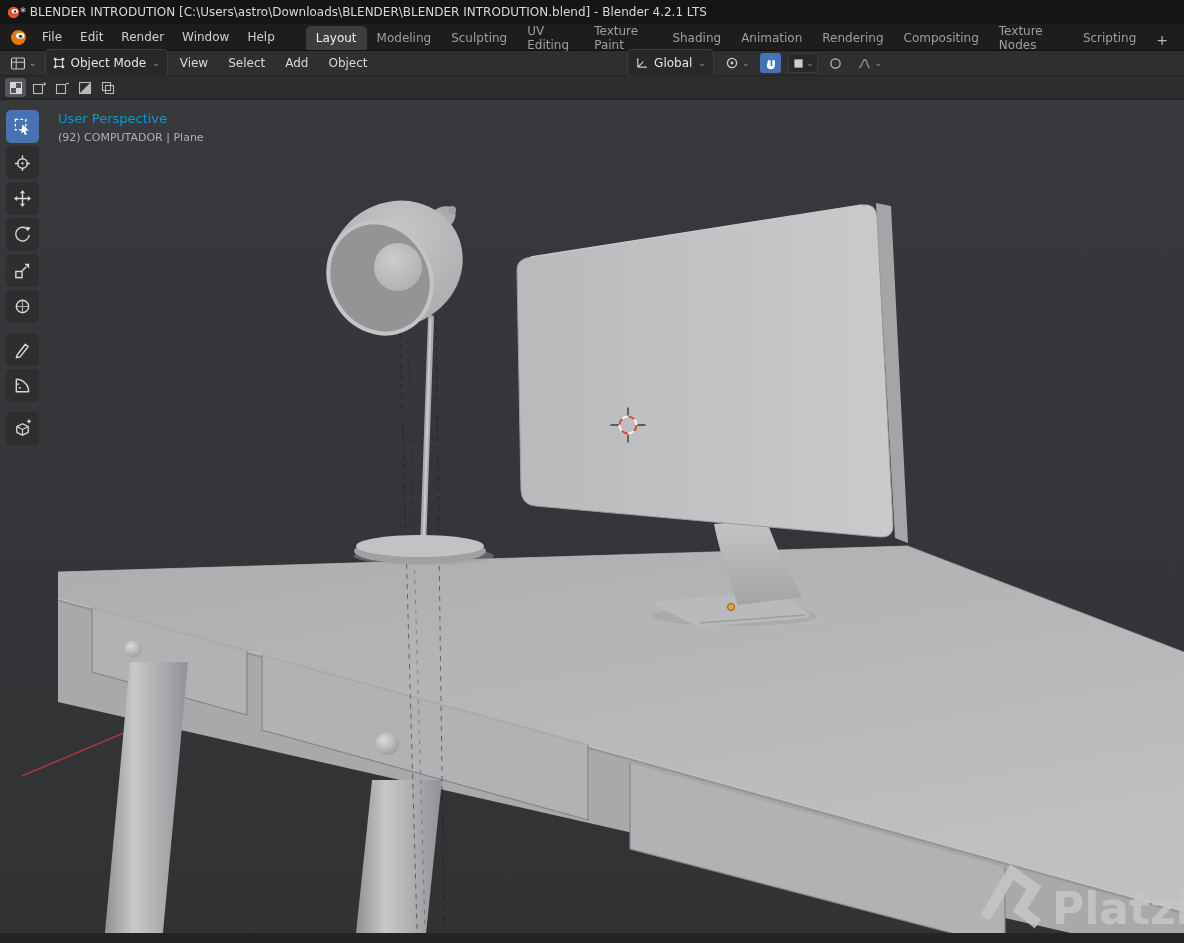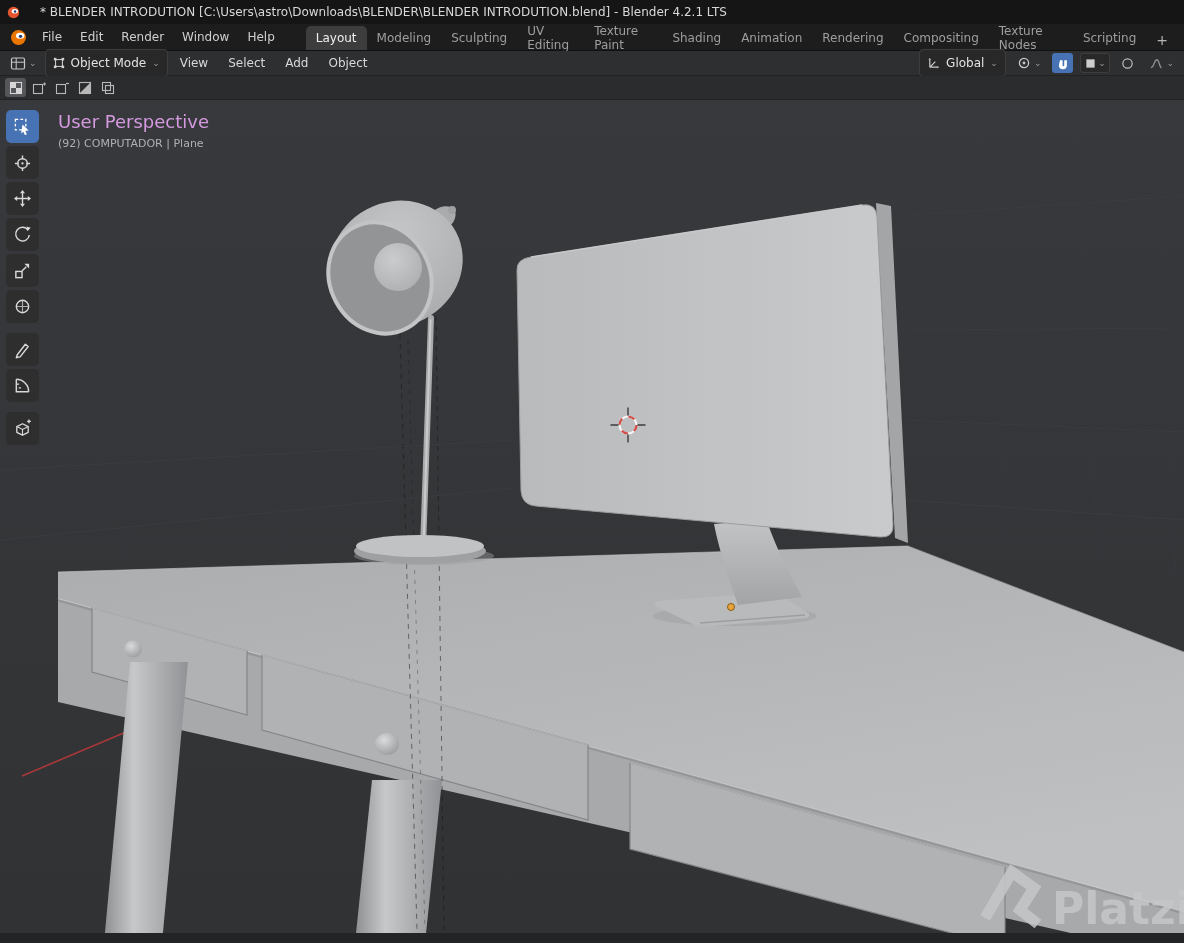--- a/index.html
+++ b/index.html
@@ -6,21 +6,21 @@
   html,body { background:#000; }
   .app {
     width:1184px; height:943px;
     font-family:"DejaVu Sans","Liberation Sans",sans-serif;
     display:flex; flex-direction:column;
     background:#1d1d1d; overflow:hidden; user-select:none;
   }
   
   .titlebar {
     height:24px; background:#151515; display:flex; align-items:center;
-    padding-left:7px; gap:20px; flex:0 0 auto;
+    padding-left:7px; gap:0; flex:0 0 auto;
   }
   .titlebar .title { color:#d8d8d8; font-size:12px; white-space:nowrap; }
   
   .menubar {
     height:27px; background:#1d1d1d; display:flex; align-items:center;
     padding:0 6px; flex:0 0 auto; border-bottom:1px solid #101010;
   }
   .menubar .logo { margin:0 6px 0 4px; display:flex; align-items:center; }
   .menu-item { color:#cfcfcf; font-size:12px; padding:4px 9px; border-radius:3px; cursor:default; }
   .tabs { display:flex; align-items:flex-end; margin-left:22px; height:100%; }
@@ -32,34 +32,34 @@
   .toolheader {
     height:25px; background:#2e2f30; display:flex; align-items:center;
     padding:0 6px; gap:4px; flex:0 0 auto; border-bottom:1px solid #222;
   }
   .hbtn { display:flex; align-items:center; gap:3px; padding:2px 4px; border-radius:3px; }
   .pill { background:#282828; border:1px solid #3d3d3e; border-radius:4px;
           display:flex; align-items:center; gap:6px; padding:2px 7px; height:28px; }
   .pill .lbl { color:#e2e2e2; font-size:12px; }
   .chev { color:#9a9a9a; font-size:9px; line-height:1; }
   .hmenu { color:#d8d8d8; font-size:12px; padding:3px 8px; border-radius:3px; }
-  .center-cluster { margin-left:auto; display:flex; align-items:center; gap:7px; }
+  .center-cluster { margin-left:auto; margin-right:292px; display:flex; align-items:center; gap:7px; }
   .sqbtn { width:21px; height:20px; border-radius:3px; display:flex; align-items:center; justify-content:center; }
   .sqbtn.blue { background:#4772b3; }
   .sqbtn.dark { background:#282828; border:1px solid #3d3d3e; width:30px; gap:2px; }
   
   .strip { height:24px; background:#2b2c2e; display:flex; align-items:center;
            padding-left:5px; gap:2px; flex:0 0 auto; border-bottom:1px solid #232323; }
   .strip-btn { width:21px; height:19px; border-radius:3px; display:flex; align-items:center; justify-content:center; }
   .strip-btn.active { background:#545659; }
   
   .viewport { position:relative; flex:1 1 auto; overflow:hidden; background:#343639; }
   .scene { position:absolute; inset:0; display:block; }
   .overlay { position:absolute; left:58px; top:11px; pointer-events:none; }
-  .overlay .l1 { color:#f0abfc; opacity:.85; font-size:18px; }
+  .overlay .l1 { color:#0ea5e9; opacity:.85; font-size:13px; }
   .overlay .l2 { color:#dddddd; opacity:.72; font-size:11px; margin-top:5px; }
   
   .toolbar { position:absolute; left:6px; top:10px; display:flex; flex-direction:column; gap:3px; }
   .tbtn { width:33px; height:33px; background:#2e2e2e; border-radius:5px;
           display:flex; align-items:center; justify-content:center; }
   .tbtn.active { background:#4772b3; }
   .tbtn.gap { margin-top:7px; }
 </style>
 </head>
 <body>

